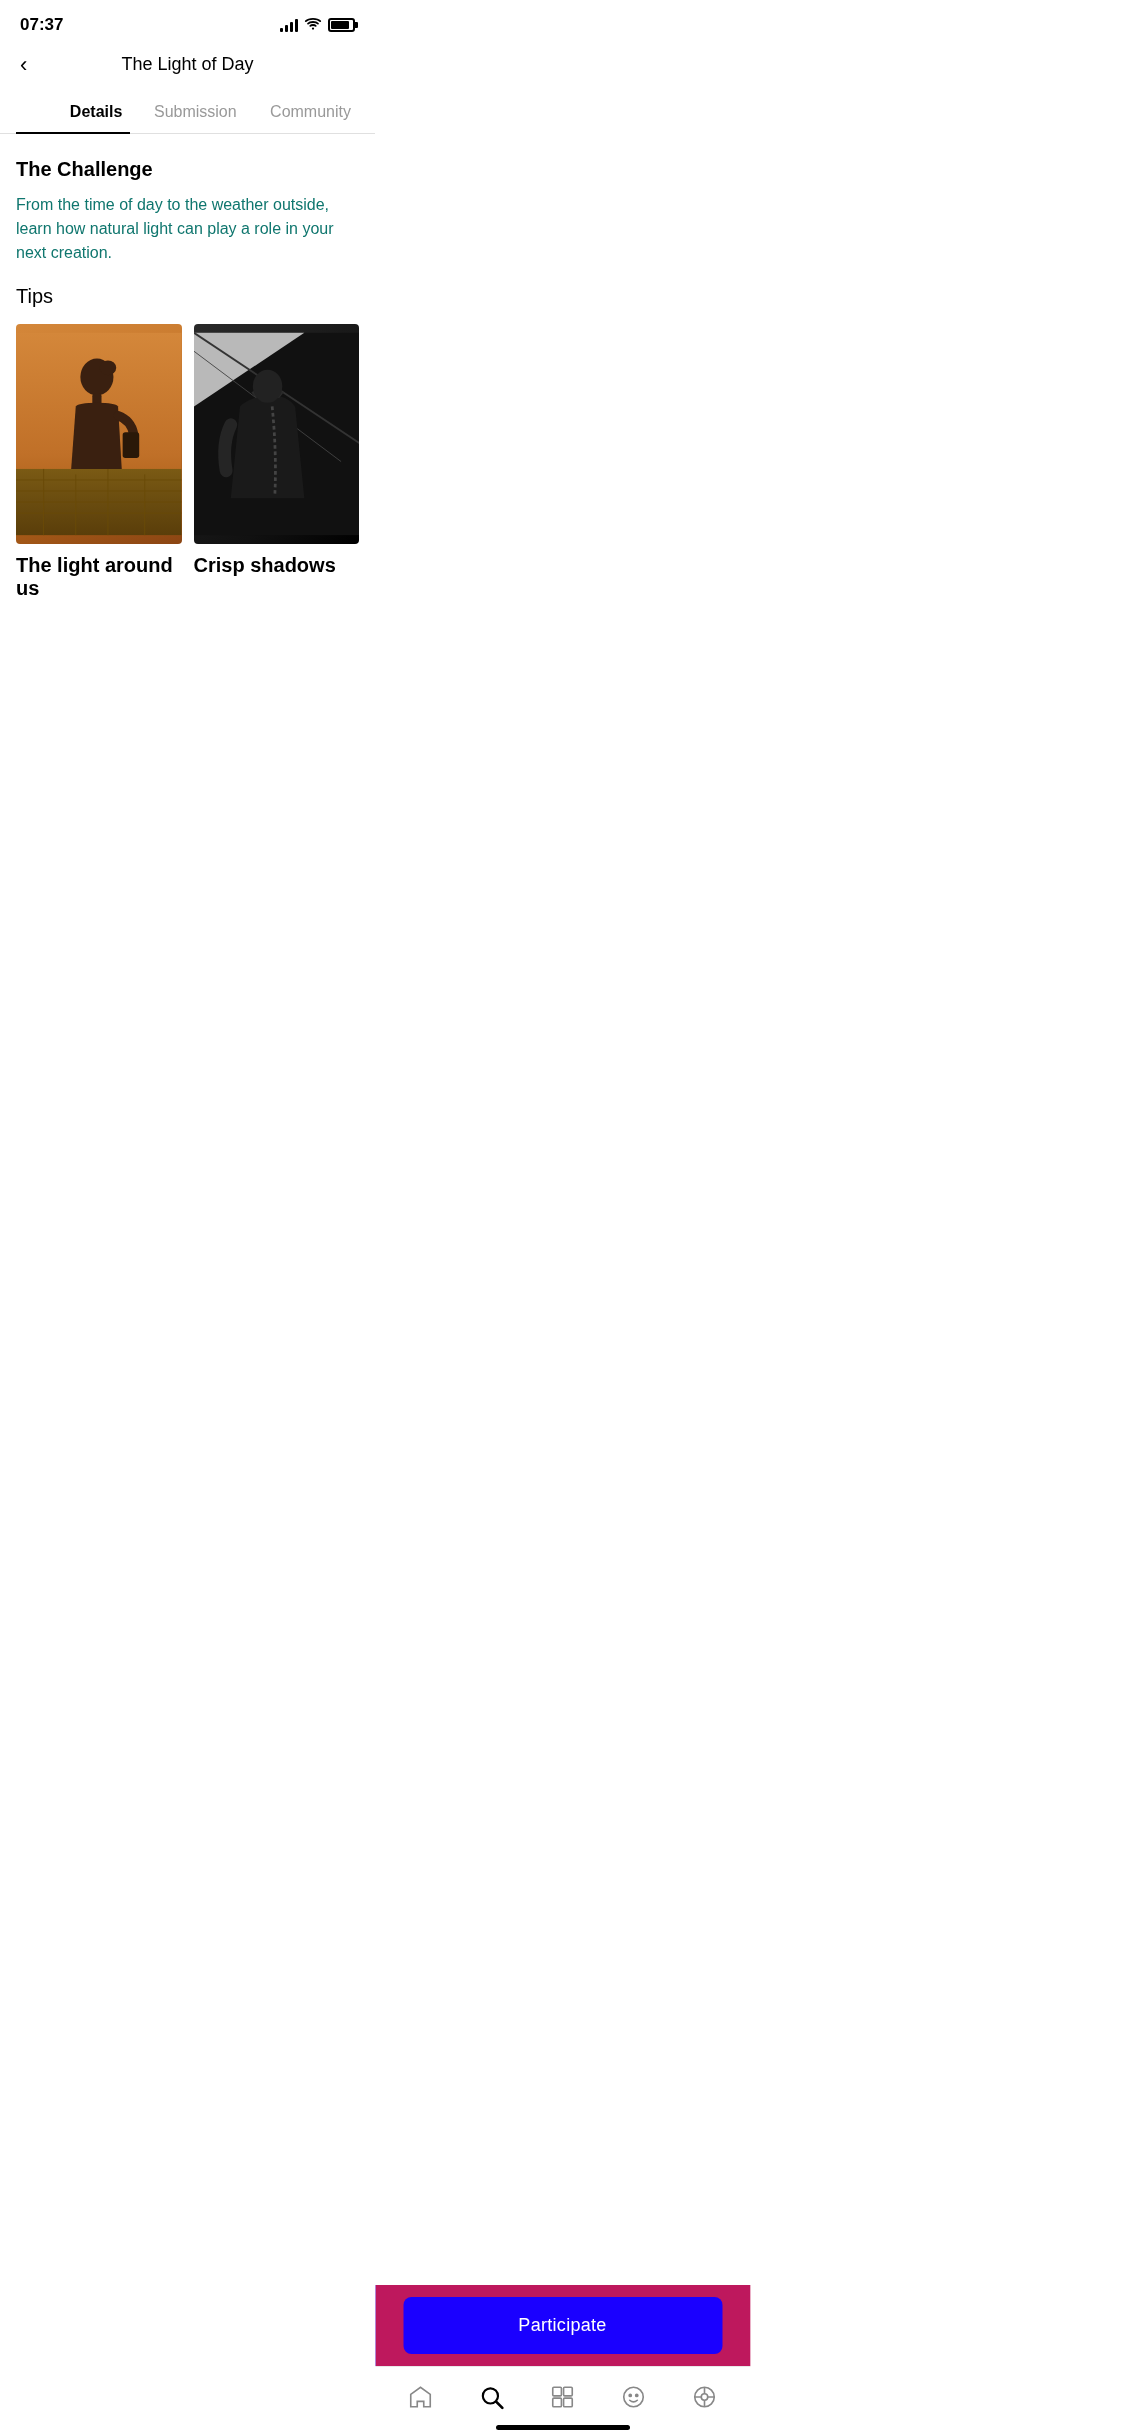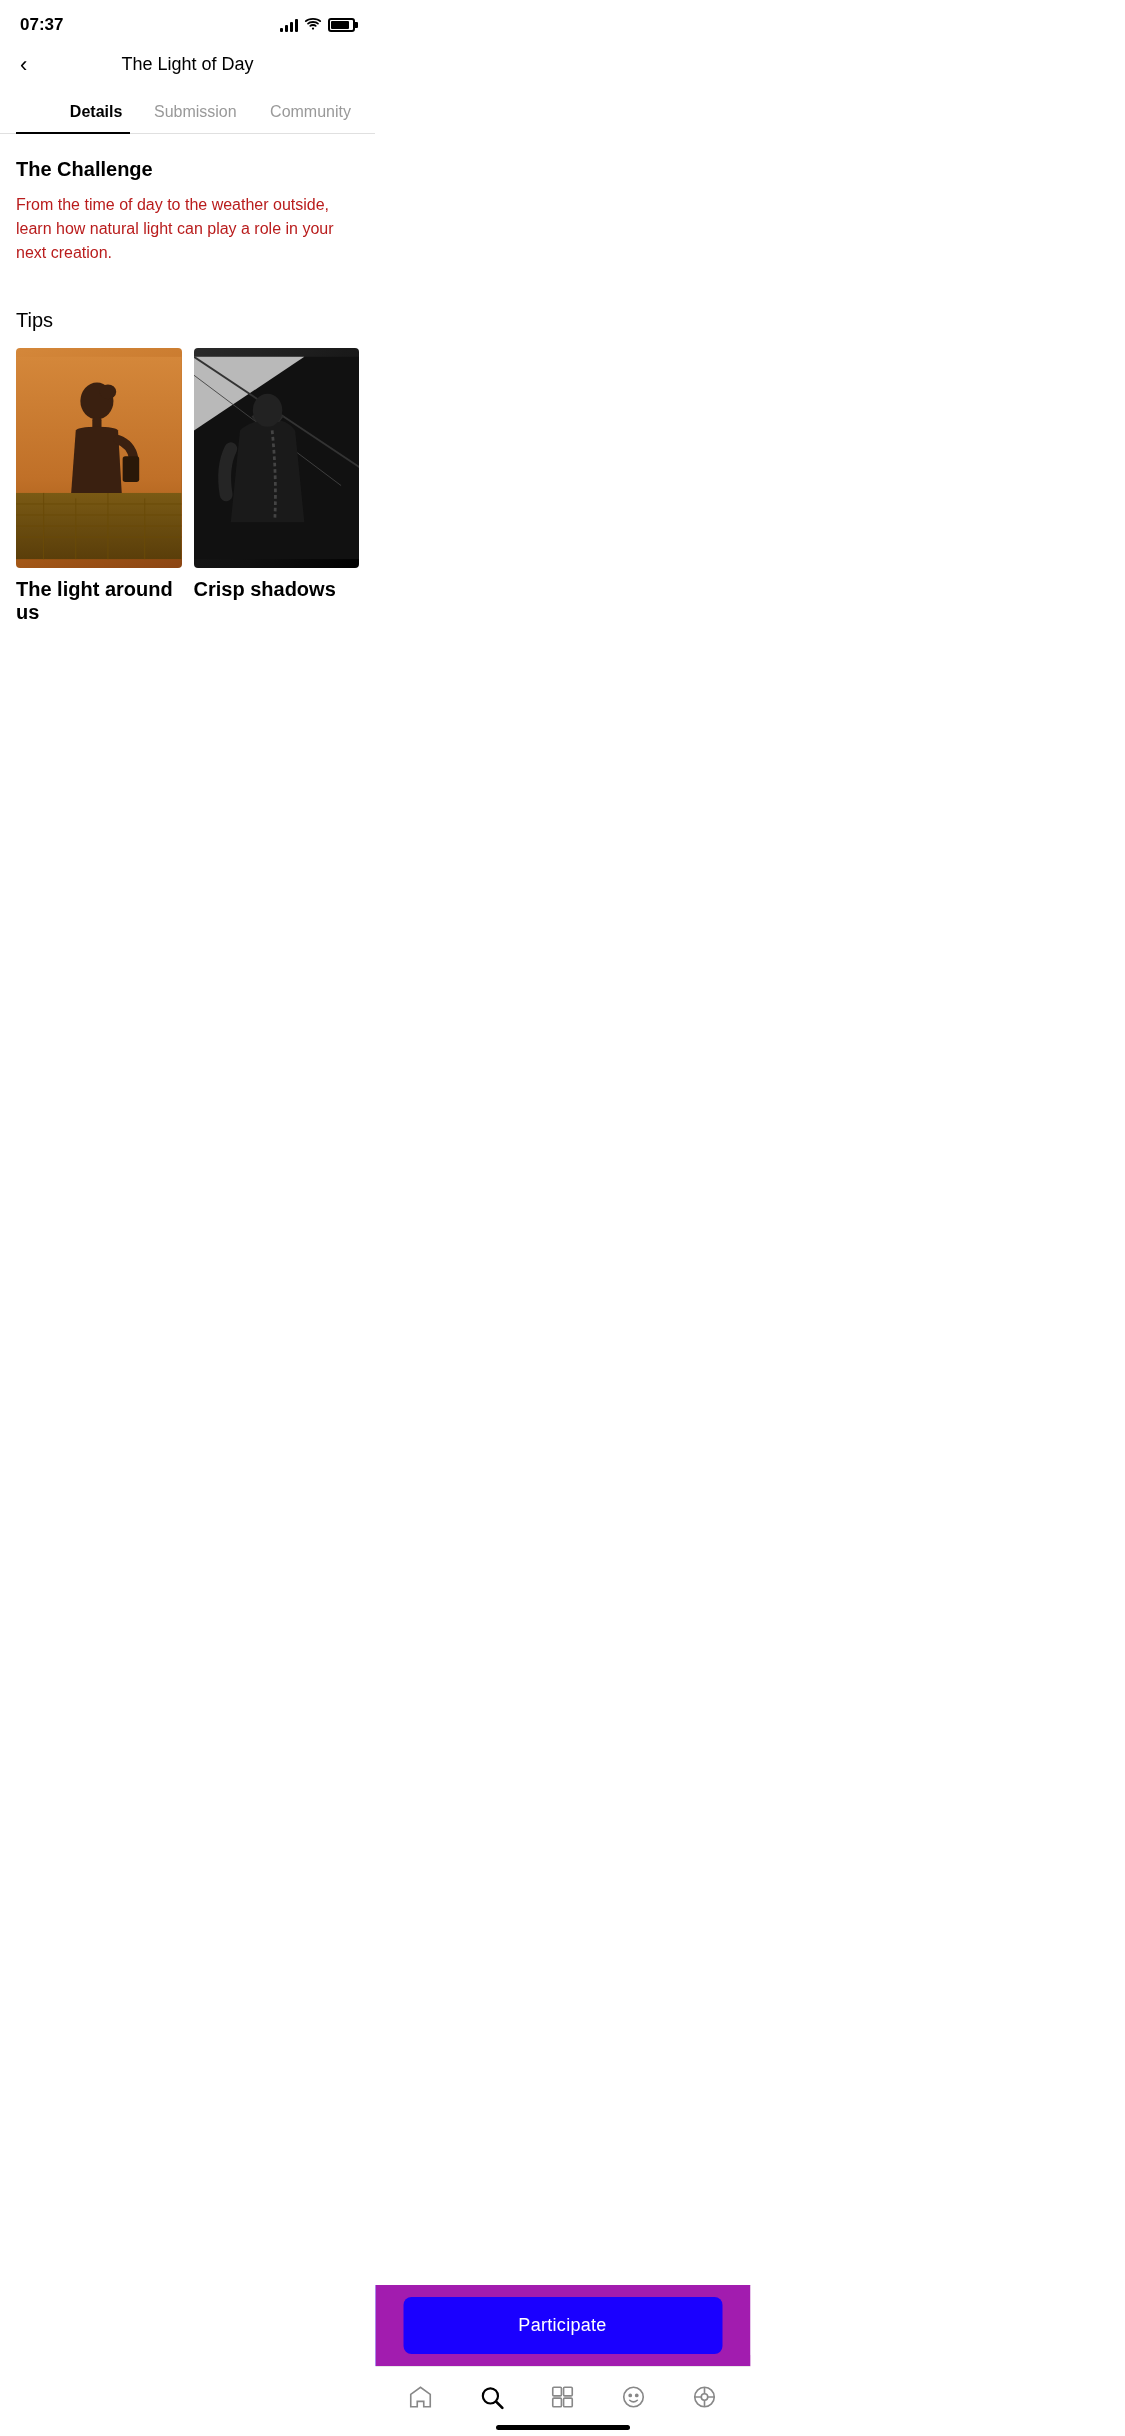--- a/index.html
+++ b/index.html
@@ -148,23 +148,23 @@
 
     .section-title {
       font-size: 20px;
       font-weight: 700;
       color: #000;
       margin-bottom: 12px;
     }
 
     .challenge-text {
       font-size: 16px;
-      color: #b91c1c;
+      color: #0f766e;
       line-height: 1.5;
-      margin-bottom: 44px;
+      margin-bottom: 20px;
     }
 
     .tips-title {
       font-size: 20px;
       font-weight: 400;
       color: #000;
       margin-bottom: 16px;
     }
 
     
@@ -215,21 +215,21 @@
     }
 
     
     .participate-bar {
       position: fixed;
       bottom: 70px;
       left: 50%;
       transform: translateX(-50%);
       width: 375px;
       padding: 12px 28px;
-      background: #a21caf;
+      background: #be185d;
     }
 
     .participate-btn {
       width: 100%;
       padding: 18px;
       background: #1a00ff;
       color: #fff;
       border: none;
       border-radius: 8px;
       font-size: 18px;

